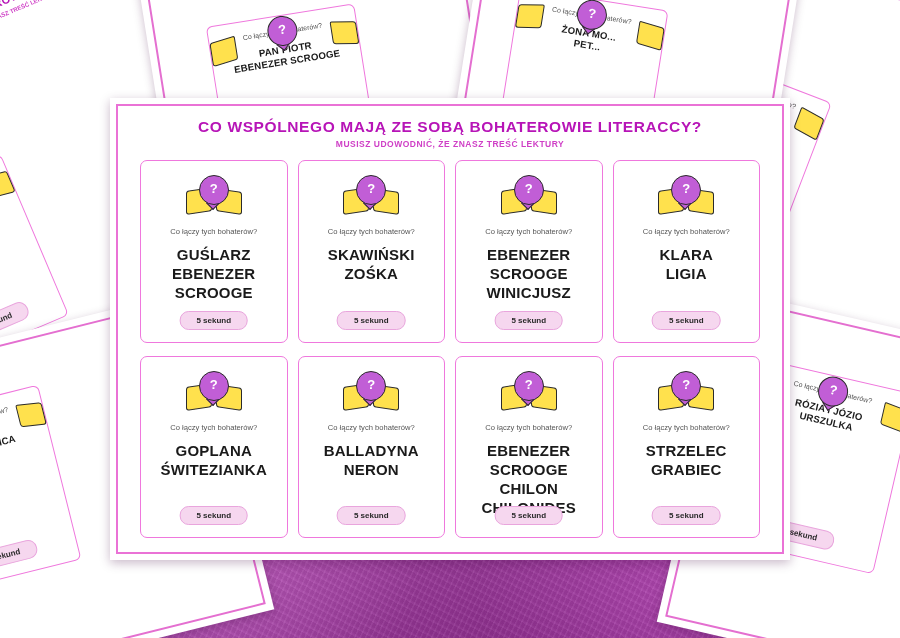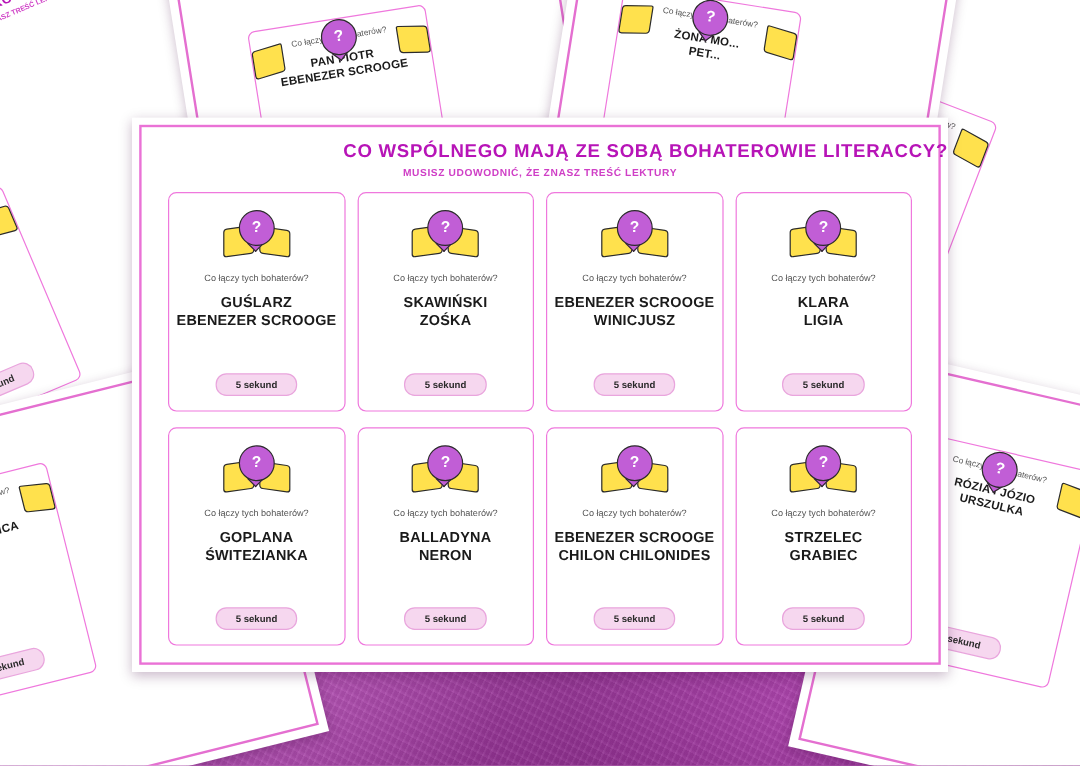--- a/index.html
+++ b/index.html
@@ -64,21 +64,21 @@
     border: 2px solid #ea72d6;
     inset: 6px;
   }
   #main-title {
     position: absolute;
     left: 0; right: 0;
     top: 20px;
     font-size: 15.5px;
     text-transform: uppercase;
     color: #b714b7;
-    text-align: right;
+    text-align: center;
     font-weight: bold;
     letter-spacing: 0.6px;
   }
   #main-sub {
     position: absolute;
     left: 0; right: 0;
     top: 41px;
     font-size: 8.5px;
     text-transform: uppercase;
     color: #cf3fc6;
@@ -119,21 +119,21 @@
   }
   .card-q {
     font-size: 7.6px;
     color: #555;
     margin-bottom: 9px;
     text-align: center;
   }
   .card-names {
     text-align: center;
     font-weight: bold;
-    font-size: 12px;
+    font-size: 15px;
     color: #1a1a1a;
     line-height: 1.28;
     letter-spacing: 0.2px;
     text-transform: uppercase;
     padding: 0 4px;
   }
   .card-timer {
     position: absolute;
     left: 50%;
     transform: translateX(-50%);

